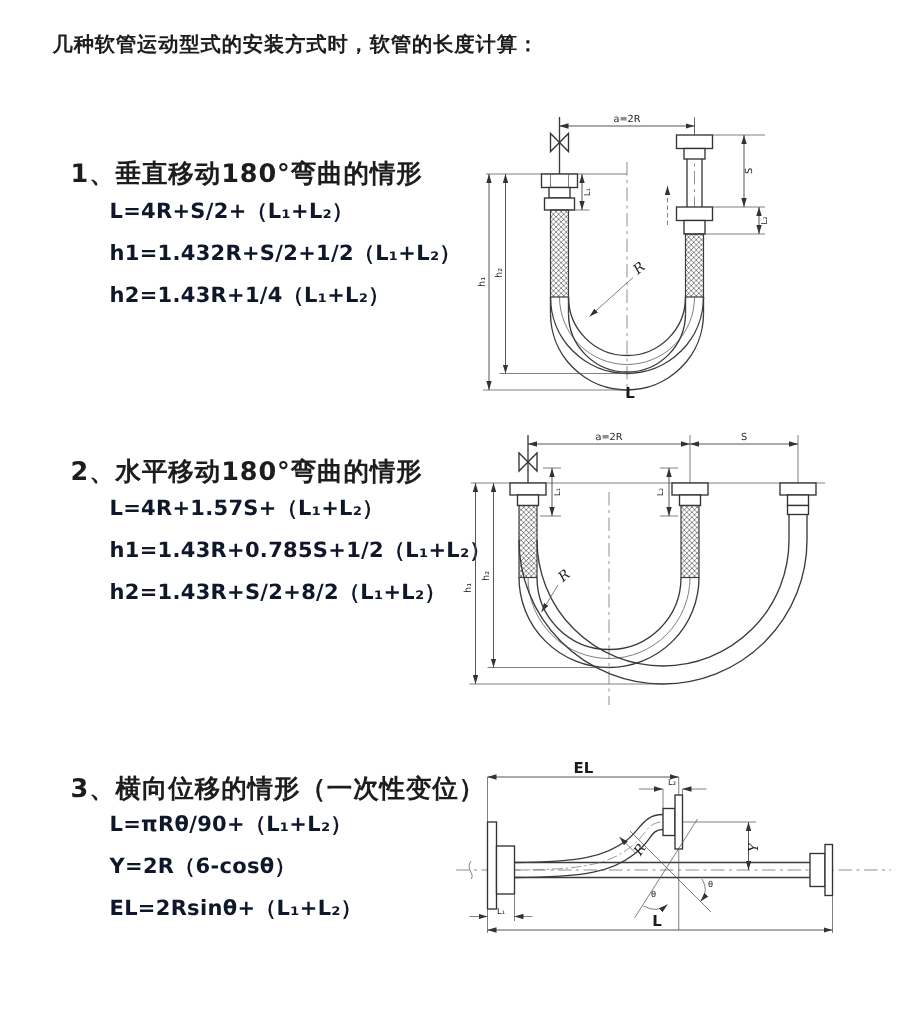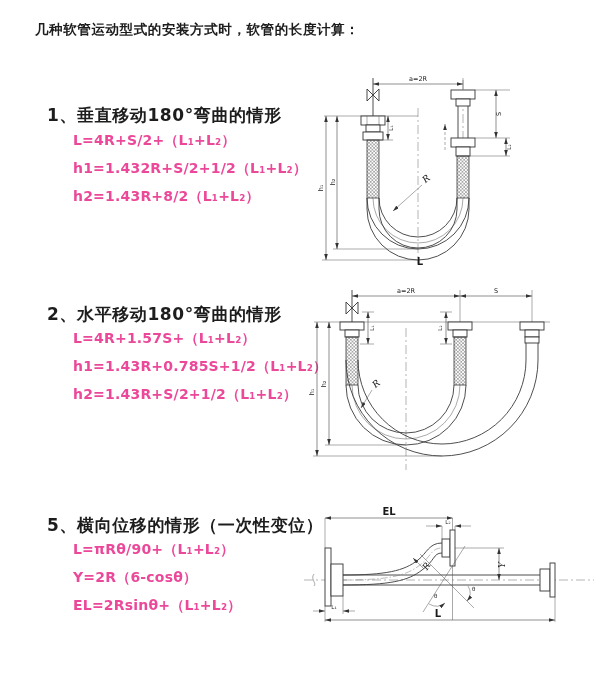--- a/index.html
+++ b/index.html
@@ -3,48 +3,48 @@
 <meta charset="utf-8">
 <style>
   html,body{margin:0;padding:0;}
   body{
     width:600px;height:675px;position:relative;background:#ffffff;
     font-family:"DejaVu Sans",sans-serif;color:#1d1d1d;overflow:hidden;
   }
   .abs{position:absolute;white-space:nowrap;}
   .title{font-size:13.5px;font-weight:700;letter-spacing:.6px;}
   .hd{font-size:17px;font-weight:700;letter-spacing:.6px;}
-  .fm{font-size:14px;font-weight:700;letter-spacing:.2px;color:#ec4899;}
+  .fm{font-size:14px;font-weight:700;letter-spacing:.2px;color:#0f172a;}
   svg{position:absolute;overflow:visible;}
   .ln{stroke:#3b3b3b;stroke-width:.9;fill:none;}
   .thin{stroke:#555;stroke-width:.5;fill:none;}
   .dim{stroke:#444;stroke-width:.6;fill:none;}
   .cl{stroke:#777;stroke-width:.55;fill:none;stroke-dasharray:9 3 2 3;}
   .fit{fill:#ffffff;stroke:#333;stroke-width:.9;}
   .dl{font-family:"DejaVu Sans",sans-serif;font-size:6.5px;fill:#222;}
   .dls{font-size:5.5px;}
   .dlb{font-family:"DejaVu Sans",sans-serif;font-size:10px;font-weight:700;fill:#1a1a1a;}
   .dli{font-family:"DejaVu Serif",serif;font-style:italic;font-size:9px;fill:#222;}
 </style>
 </head>
 <body>
 
 <div class="abs title" style="left:35px;top:21px">几种软管运动型式的安装方式时，软管的长度计算：</div>
 
 <div class="abs hd" style="left:47px;top:104px">1、垂直移动180°弯曲的情形</div>
 <div class="abs fm" style="left:73px;top:132px">L=4R+S/2+（L₁+L₂）</div>
 <div class="abs fm" style="left:73px;top:160px">h1=1.432R+S/2+1/2（L₁+L₂）</div>
-<div class="abs fm" style="left:73px;top:188px">h2=1.43R+8/2（L₁+L₂）</div>
+<div class="abs fm" style="left:73px;top:188px">h2=1.43R+1/4（L₁+L₂）</div>
 
 <div class="abs hd" style="left:47px;top:303px">2、水平移动180°弯曲的情形</div>
 <div class="abs fm" style="left:73px;top:330px">L=4R+1.57S+（L₁+L₂）</div>
 <div class="abs fm" style="left:73px;top:358px">h1=1.43R+0.785S+1/2（L₁+L₂）</div>
-<div class="abs fm" style="left:73px;top:386px">h2=1.43R+S/2+1/2（L₁+L₂）</div>
-
-<div class="abs hd" style="left:47px;top:514px">5、横向位移的情形（一次性变位）</div>
+<div class="abs fm" style="left:73px;top:386px">h2=1.43R+S/2+8/2（L₁+L₂）</div>
+
+<div class="abs hd" style="left:47px;top:514px">3、横向位移的情形（一次性变位）</div>
 <div class="abs fm" style="left:73px;top:541px">L=πRθ/90+（L₁+L₂）</div>
 <div class="abs fm" style="left:73px;top:569px">Y=2R（6-cosθ）</div>
 <div class="abs fm" style="left:73px;top:597px">EL=2Rsinθ+（L₁+L₂）</div>
 
 <svg style="left:318px;top:68px" width="272" height="198" viewBox="0 0 272 198">
   <defs>
     <marker id="a1" markerWidth="6" markerHeight="3.6" refX="6" refY="1.8" orient="auto-start-reverse" markerUnits="userSpaceOnUse">
       <path d="M0,0 L6,1.8 L0,3.6 Z" fill="#333"></path>
     </marker>
     <pattern id="b1" width="3.4" height="3.4" patternUnits="userSpaceOnUse">

